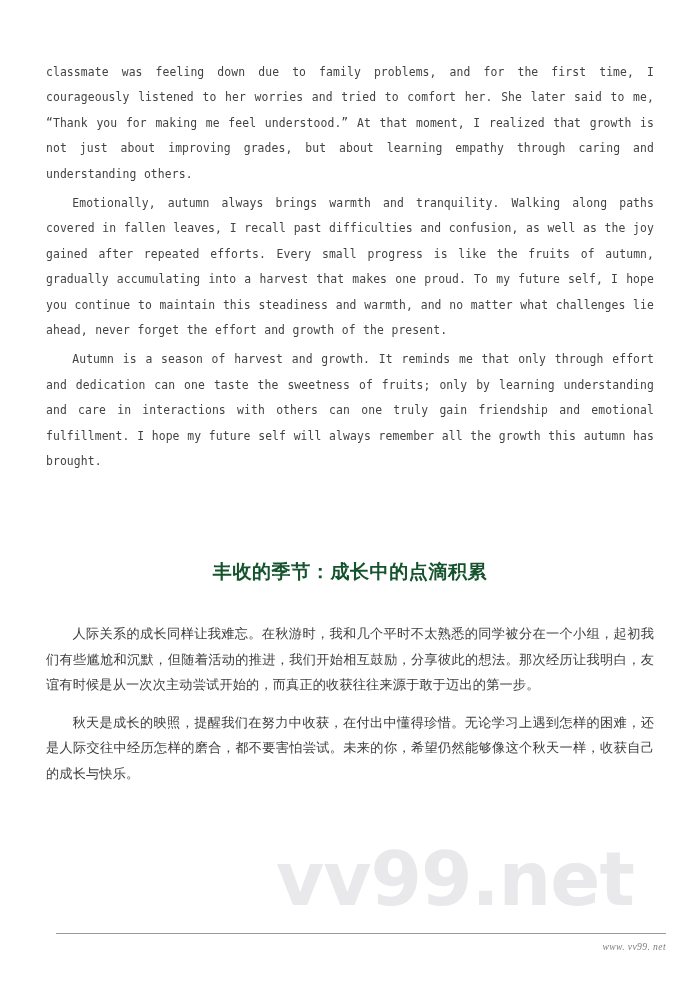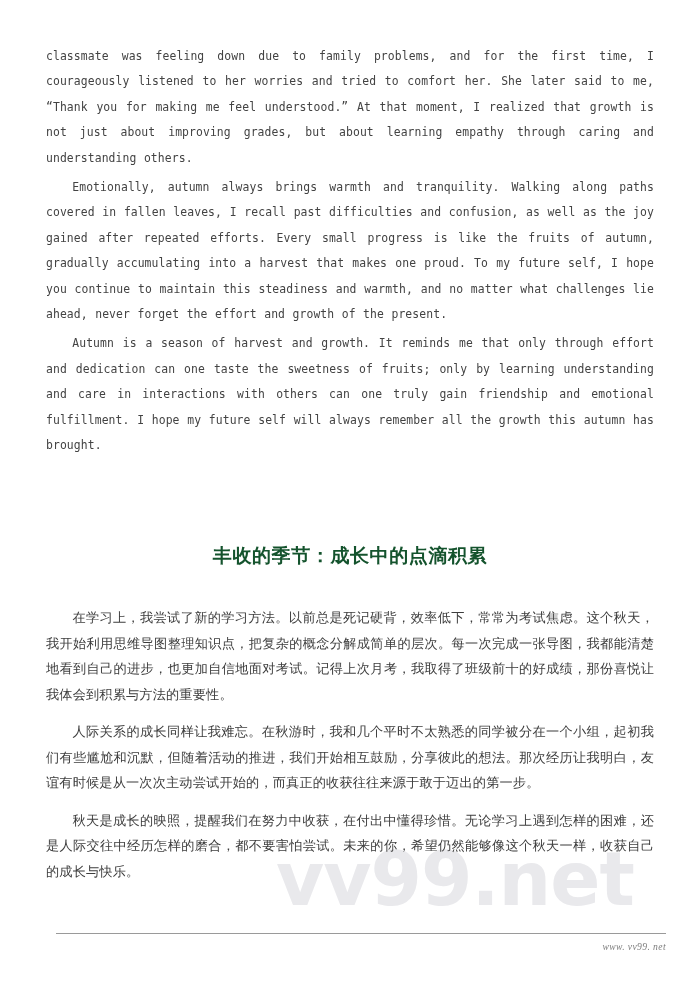--- a/index.html
+++ b/index.html
@@ -46,21 +46,21 @@
   #content {
     position: absolute;
     left: 46px;
     top: 0;
     width: 608px;
     z-index: 2;
   }
 
   
   .en-block {
-    padding-top: 44px;
+    padding-top: 60px;
   }
   p.en {
     margin: 0;
     font-family: "DejaVu Sans Mono", "Liberation Mono", monospace;
     font-size: 11.4px;
     line-height: 25.4px;
     color: #434343;
     text-align: justify;
     text-justify: inter-word;
     letter-spacing: 0.1px;
@@ -140,21 +140,20 @@
 
     <section class="en-block">
       <p class="en">classmate was feeling down due to family problems, and for the first time, I courageously listened to her worries and tried to comfort her. She later said to me, “Thank you for making me feel understood.” At that moment, I realized that growth is not just about improving grades, but about learning empathy through caring and understanding others.</p>
       <p class="en indent">Emotionally, autumn always brings warmth and tranquility. Walking along paths covered in fallen leaves, I recall past difficulties and confusion, as well as the joy gained after repeated efforts. Every small progress is like the fruits of autumn, gradually accumulating into a harvest that makes one proud. To my future self, I hope you continue to maintain this steadiness and warmth, and no matter what challenges lie ahead, never forget the effort and growth of the present.</p>
       <p class="en indent">Autumn is a season of harvest and growth. It reminds me that only through effort and dedication can one taste the sweetness of fruits; only by learning understanding and care in interactions with others can one truly gain friendship and emotional fulfillment. I hope my future self will always remember all the growth this autumn has brought.</p>
     </section>
 
     <h1 class="cn-title">丰收的季节：成长中的点滴积累</h1>
 
     <section class="cn-block">
-      <p class="cn">在学习上，我尝试了新的学习方法。以前总是死记硬背，效率低下，常常为考试焦虑。这个秋天，我开始利用思维导图整理知识点，把复杂的概念分解成简单的层次。每一次完成一张导图，我都能清楚地看到自己的进步，也更加自信地面对考试。记得上次月考，我取得了班级前十的好成绩，那份喜悦让我体会到积累与方法的重要性。</p>
       <p class="cn">人际关系的成长同样让我难忘。在秋游时，我和几个平时不太熟悉的同学被分在一个小组，起初我们有些尴尬和沉默，但随着活动的推进，我们开始相互鼓励，分享彼此的想法。那次经历让我明白，友谊有时候是从一次次主动尝试开始的，而真正的收获往往来源于敢于迈出的第一步。</p>
       <p class="cn">秋天是成长的映照，提醒我们在努力中收获，在付出中懂得珍惜。无论学习上遇到怎样的困难，还是人际交往中经历怎样的磨合，都不要害怕尝试。未来的你，希望仍然能够像这个秋天一样，收获自己的成长与快乐。</p>
     </section>
 
   </div>
 
   <div id="footer">
     <hr id="footer-rule">
     <div id="footer-url">www. vv99. net</div>
   </div>

